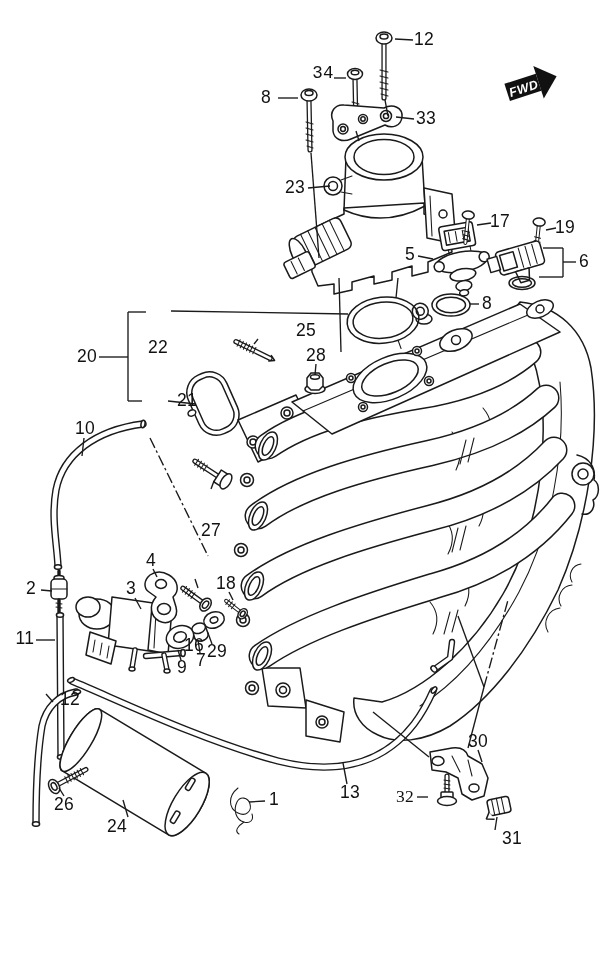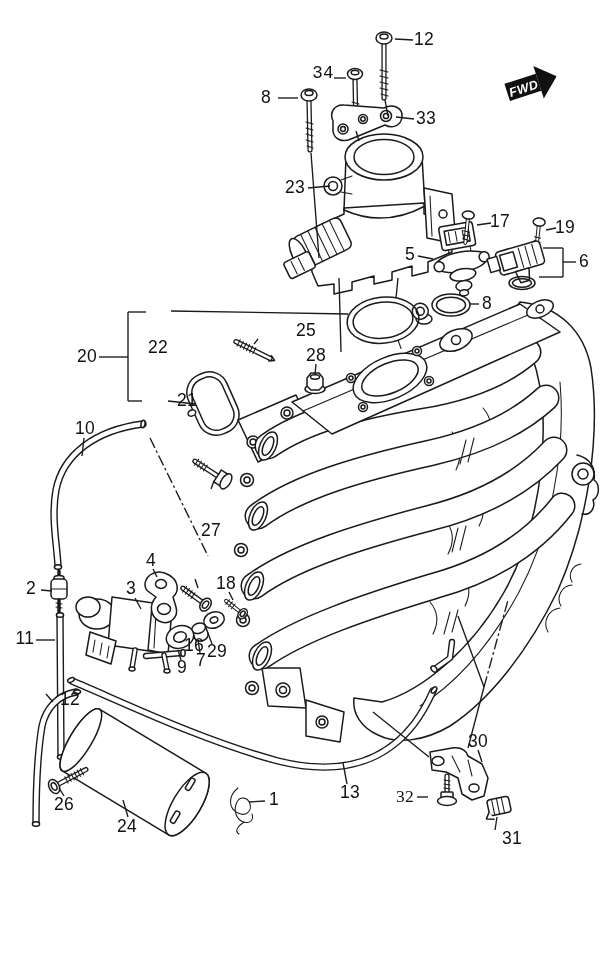--- a/index.html
+++ b/index.html
@@ -472,21 +472,21 @@
       <div class="callout" style="left: 266px; top: 98px;">8</div>
       <div class="callout" style="left: 424px; top: 40px;">12</div>
       <div class="callout" style="left: 194px; top: 600px; margin-top: 46px;">16</div>
       <div class="callout" style="left: 500px; top: 222px;">17</div>
       <div class="callout" style="left: 226px; top: 584px;">18</div>
       <div class="callout" style="left: 565px; top: 228px;">19</div>
       <div class="callout" style="left: 87px; top: 357px; text-align: right;">20</div>
       <div class="callout" style="left: 155px; top: 401px; margin-left: 32px;">21</div>
       <div class="callout" style="left: 158px; top: 312px; margin-top: 36px;">22</div>
       <div class="callout" style="left: 295px; top: 188px;">23</div>
-      <div class="callout" style="left: 127px; top: 827px;">24</div>
+      <div class="callout" style="left: 117px; top: 827px;">24</div>
       <div class="callout" style="left: 262px; top: 331px; margin-left: 44px;">25</div>
       <div class="callout" style="left: 64px; top: 805px;">26</div>
       <div class="callout" style="left: 211px; top: 498px; margin-top: 33px;">27</div>
       <div class="callout" style="left: 316px; top: 356px;">28</div>
       <div class="callout" style="left: 217px; top: 652px;">29</div>
       <div class="callout" style="left: 478px; top: 742px;">30</div>
       <div class="callout" style="left: 494px; top: 839px; margin-left: 18px;">31</div>
       <div class="callout" style="left: 405px; top: 797px; font-family: Liberation Serif, serif;">32</div>
       <div class="callout" style="left: 426px; top: 119px;">33</div>
       <div class="callout" style="left: 323px; top: 74px; font-family: Liberation Mono, monospace;">34</div>

